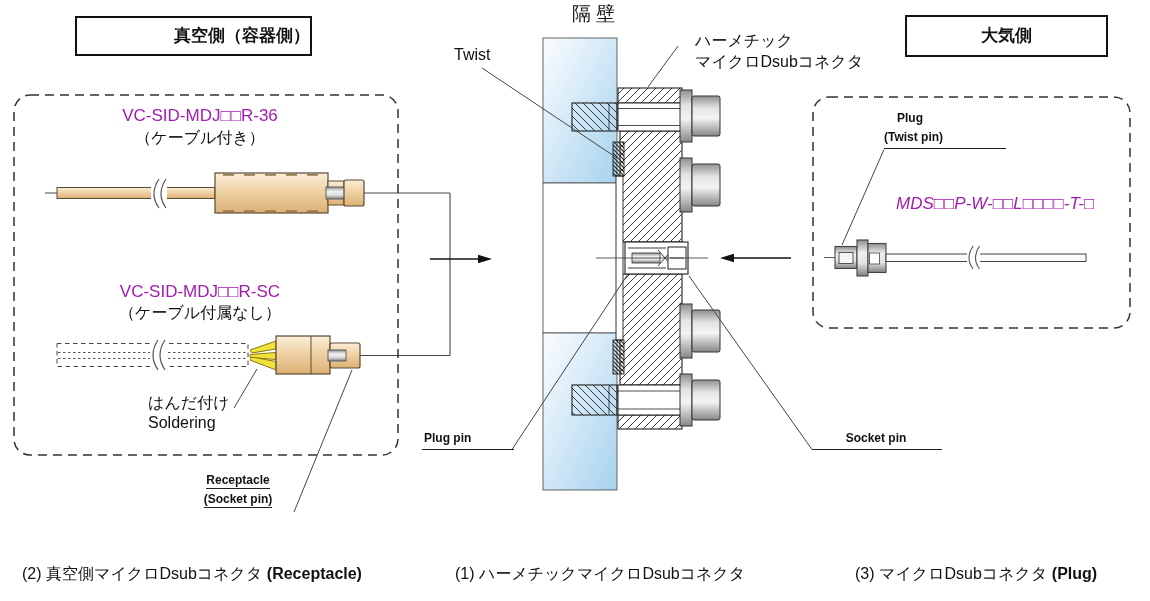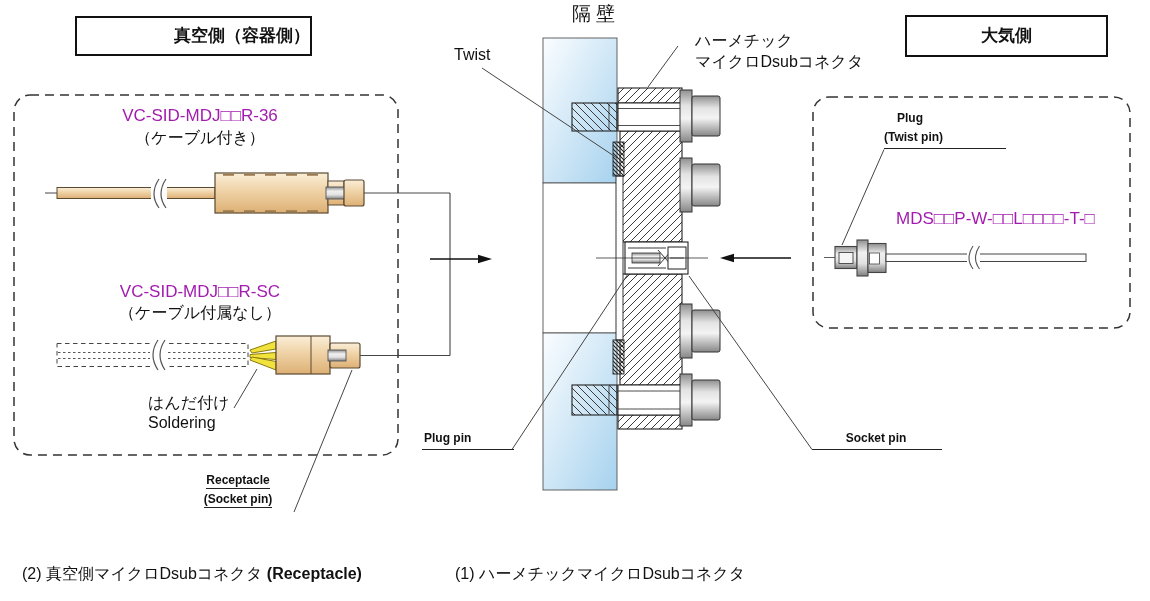--- a/index.html
+++ b/index.html
@@ -213,26 +213,29 @@
 <div class="label boldlbl center" style="left:168px;top:471px;width:140px;line-height:19px;">
   <div><span class="ul">Receptacle</span></div>
   <div><span class="ul">(Socket pin)</span></div>
 </div>
 
 <div class="label boldlbl" style="left:884px;top:109px;width:122px;line-height:19px;">
   <div style="padding-left:13px;">Plug</div>
   <div class="ul">(Twist pin)</div>
 </div>
 
-<div class="label blue" style="left:896px;top:209px;">MDS□□P-W-□□L□□□□-T-□</div>
+<div class="label blue" style="left:896px;top:194px;font-style:italic;">MDS□□P-W-□□L□□□□-T-□</div>
 
 <div class="label boldlbl ul" style="left:422px;top:429px;width:90px;line-height:19px;padding-left:2px;">Plug pin</div>
 
 <div class="label boldlbl ul" style="left:812px;top:429px;width:128px;line-height:19px;text-align:center;padding-right:2px;">Socket pin</div>
 
 <div class="caption" style="left:22px;">
   <span>(2) 真空側マイクロDsubコネクタ </span><b>(Receptacle)</b>
 </div>
 <div class="caption" style="left:455px;">
   <span>(1) ハーメチックマイクロDsubコネクタ</span>
 </div>
+<div class="caption" style="left:855px;">
+  <span>(3) マイクロDsubコネクタ </span><b>(Plug)</b>
+</div>
 
 </div>
 
 </body></html>

